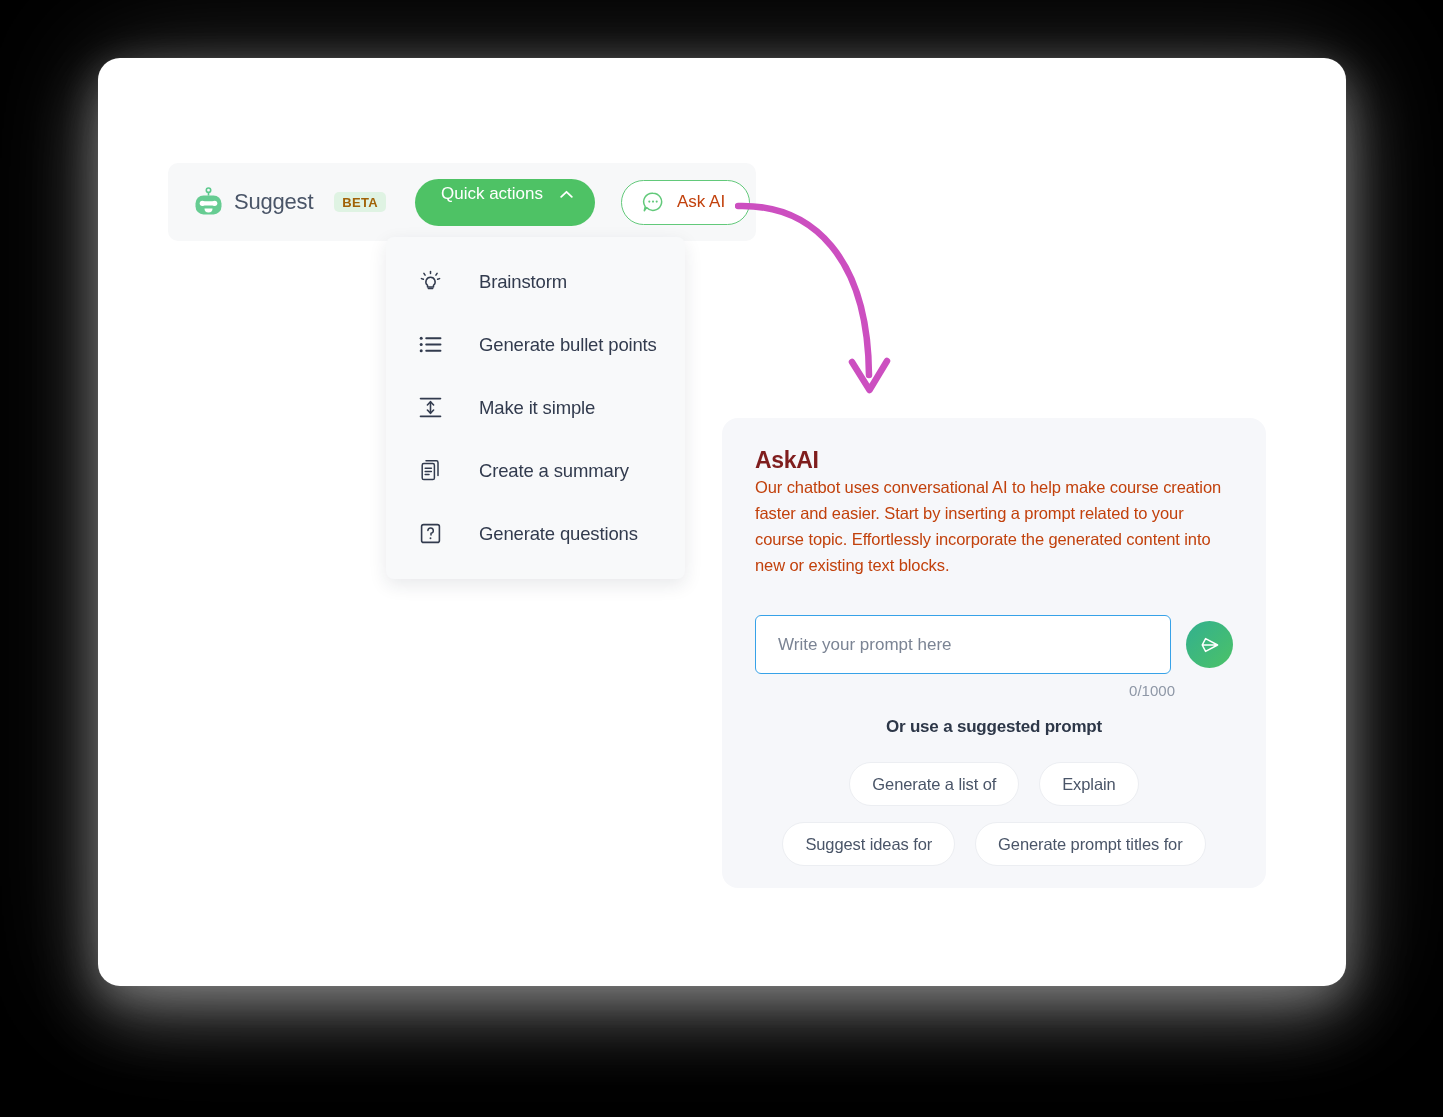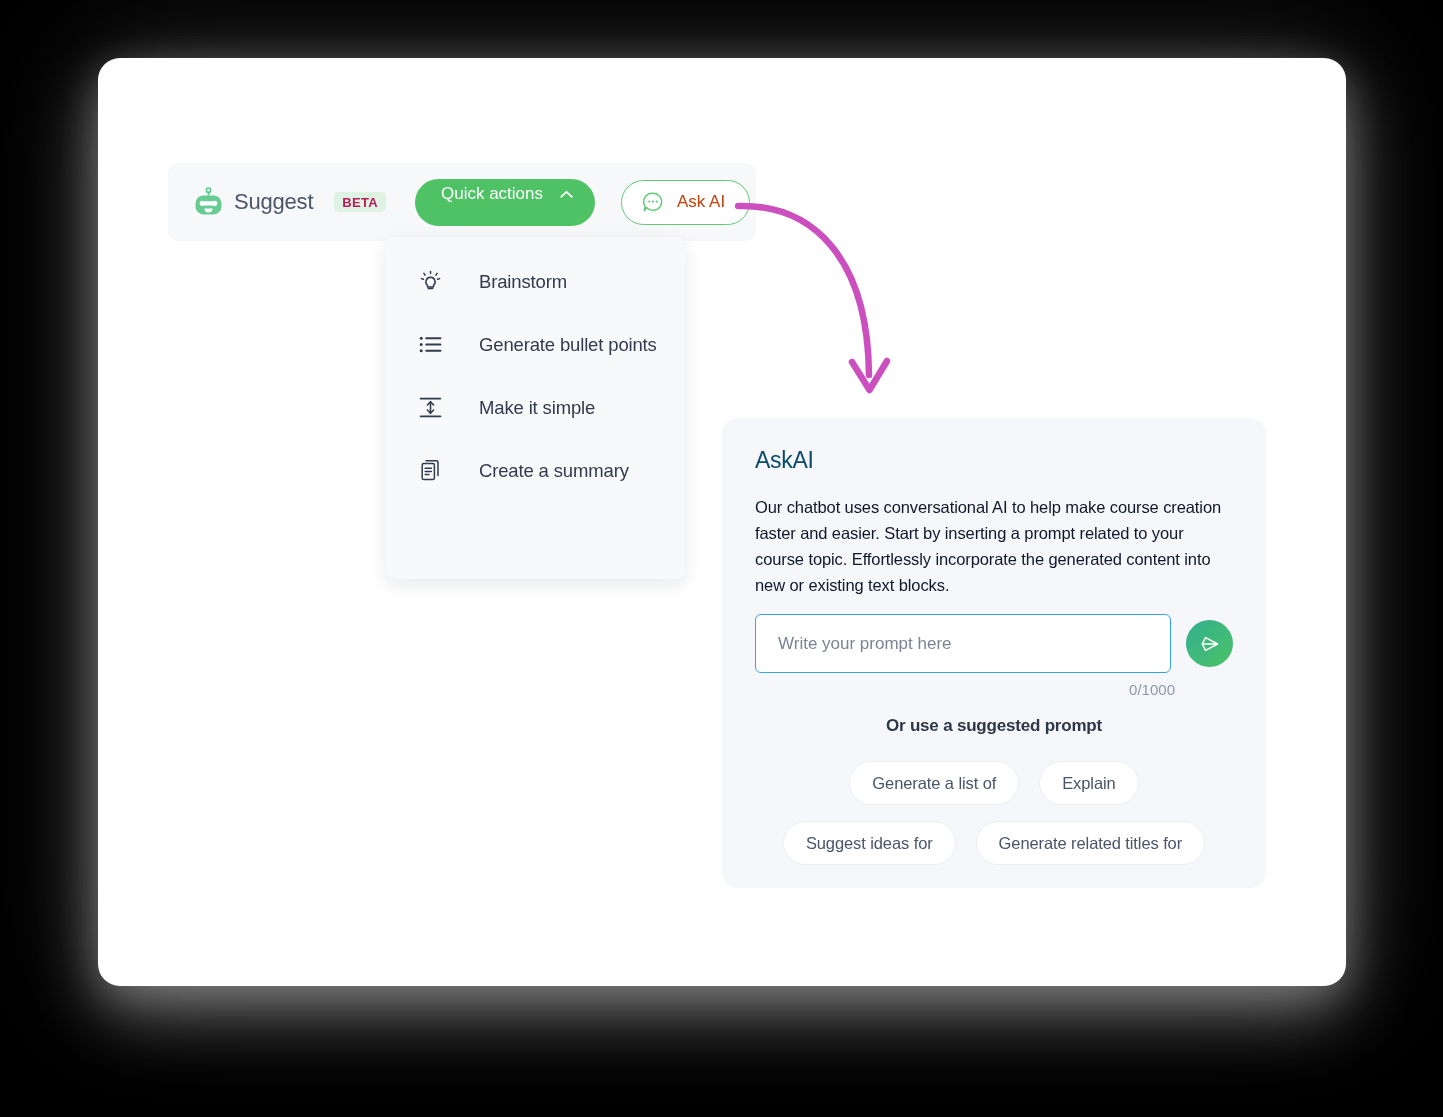--- a/index.html
+++ b/index.html
@@ -61,21 +61,21 @@
   .brand-name {
     font-size: 22px;
     color: #4a5568;
     letter-spacing: -0.2px;
     font-weight: 400;
   }
 
   .beta-badge {
     margin-left: 10px;
     background: #dff3e3;
-    color: #be185d;
+    color: #a16207;
     font-size: 13px;
     font-weight: 700;
     letter-spacing: 0.3px;
     padding: 4px 8px 3px 8px;
     border-radius: 5px;
     line-height: 1;
   }
 
   .quick-actions-btn {
     margin-left: 29px;
@@ -155,32 +155,31 @@
     top: 418px;
     width: 544px;
     height: 470px;
     background: #f6f7fa;
     border-radius: 16px;
     padding: 29px 33px 0 33px;
   }
 
   .askai-title {
     font-size: 23px;
-    font-weight: 400;
-    color: #0c4a6e;
+    font-weight: 700;
+    color: #7f1d1d;
     letter-spacing: -0.3px;
-    margin-bottom: 20px;
   }
 
   .askai-desc {
     font-size: 16.5px;
     line-height: 26px;
-    color: #0f172a;
+    color: #c2410c;
     letter-spacing: -0.1px;
-    margin-bottom: 16px;
+    margin-bottom: 37px;
   }
 
   .prompt-row {
     display: flex;
     align-items: center;
     gap: 15px;
   }
 
   .prompt-input {
     flex: 1;
@@ -350,20 +349,30 @@
           <path d="M8.0 2.8 h10.4 a1.6 1.6 0 0 1 1.6 1.6 v13.2"></path>
           <rect x="4.2" y="5.6" width="12.2" height="16.0" rx="1.6"></rect>
           <line x1="7.2" y1="10.2" x2="13.4" y2="10.2"></line>
           <line x1="7.2" y1="13.4" x2="13.4" y2="13.4"></line>
           <line x1="7.2" y1="16.6" x2="11.0" y2="16.6"></line>
         </svg>
       </span>
       <span class="menu-label">Create a summary</span>
     </div>
 
+    <div class="menu-item">
+      <span>
+        <svg class="menu-icon" viewBox="0 0 25 25" fill="none" stroke="#323b4e" stroke-width="1.6" stroke-linejoin="round" stroke-linecap="round">
+          <rect x="3.6" y="3.6" width="17.8" height="17.8" rx="2.0"></rect>
+          <path d="M9.9 9.6 a2.7 2.7 0 1 1 3.1 2.7 v1.6" stroke-width="1.5"></path>
+          <circle cx="12.5" cy="17.2" r="0.95" fill="#323b4e" stroke="none"></circle>
+        </svg>
+      </span>
+      <span class="menu-label">Generate questions</span>
+    </div>
   </div>
 
   
   <span>
     <svg class="arrow-svg" viewBox="0 0 175 235" fill="none">
       <path d="M3 26 C 78 24, 133 78, 134 195" stroke="#cc4fc0" stroke-width="6.5" stroke-linecap="round"></path>
       <path d="M117 182 L134.5 210 L152 181" stroke="#cc4fc0" stroke-width="6.5" stroke-linecap="round" stroke-linejoin="round" fill="none"></path>
     </svg>
   </span>
 
@@ -389,17 +398,17 @@
 
     <div class="suggested-label">Or use a suggested prompt</div>
 
     <div class="chip-row">
       <button class="chip">Generate a list of</button>
       <button class="chip">Explain</button>
     </div>
 
     <div class="chip-row second">
       <button class="chip">Suggest ideas for</button>
-      <button class="chip">Generate related titles for</button>
+      <button class="chip">Generate prompt titles for</button>
     </div>
   </div>
 
 </div>
 
 </body></html>

